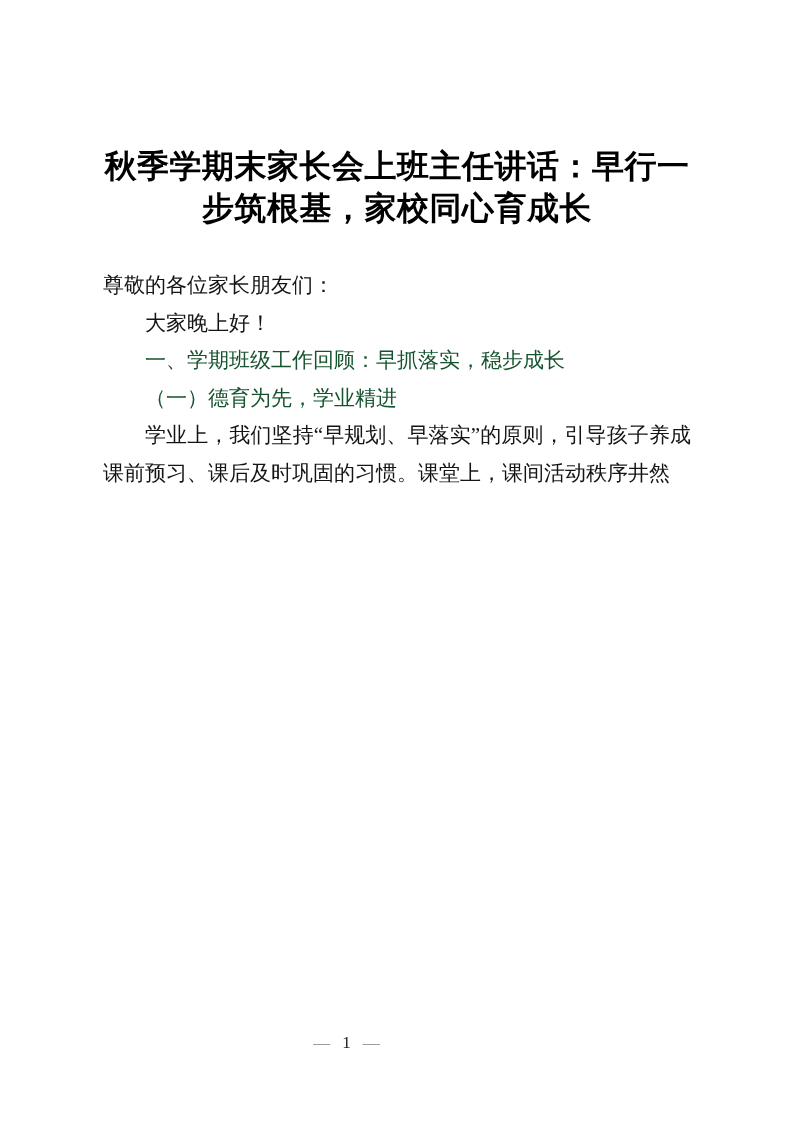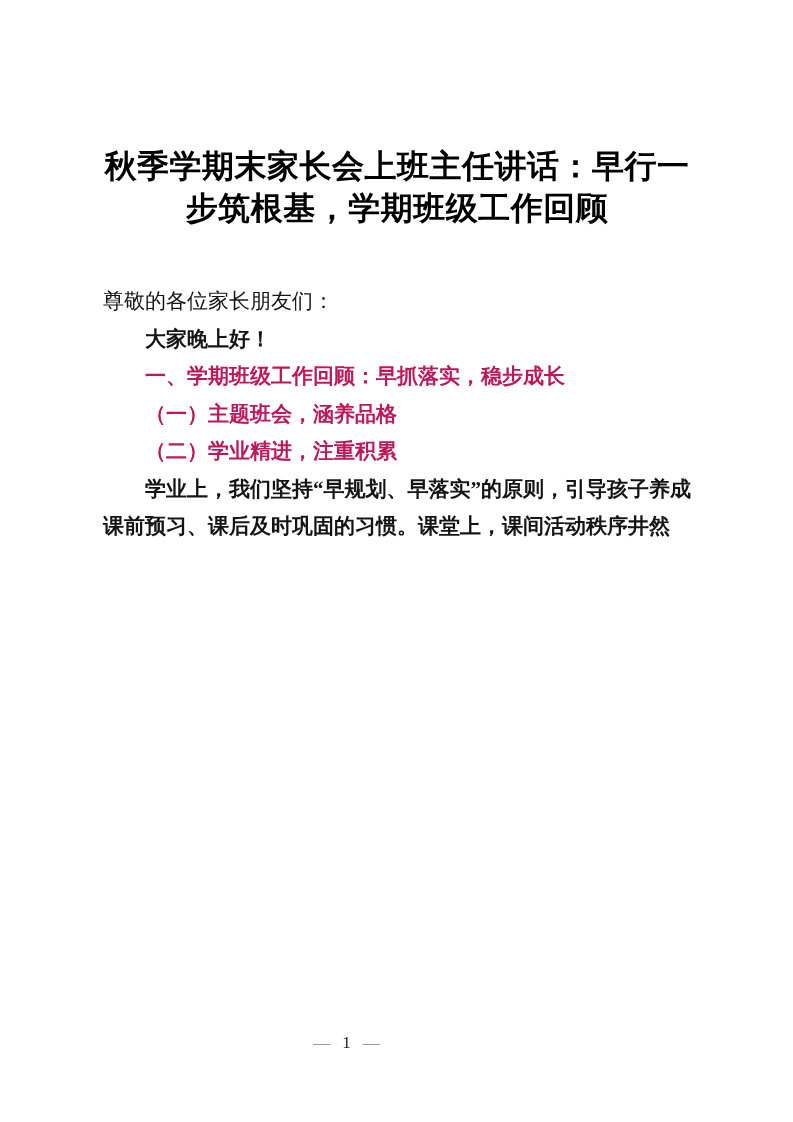--- a/index.html
+++ b/index.html
@@ -24,36 +24,35 @@
   }
   .doc-title {
     font-size: 32px;
     line-height: 42px;
     font-weight: bold;
     text-align: center;
     color: #000000;
     letter-spacing: 0.5px;
   }
   .doc-body {
-    margin-top: 54px;
+    margin-top: 38px;
     font-size: 21px;
     line-height: 37.5px;
     text-align: justify;
   }
   .doc-body p {
     margin: 0;
     padding: 0;
   }
   p.indent {
     text-indent: 2em;
-    font-weight: bold;
   }
   p.heading1, p.heading2 {
-    font-weight: bold;
-    color: #be185d;
+    font-weight: normal;
+    color: #14532d;
   }
   .footer {
     position: absolute;
     left: 0;
     right: 0;
     top: 1032px;
     text-align: center;
     font-size: 17px;
     line-height: 22px;
   }
@@ -65,27 +64,26 @@
     color: #222222;
   }
 </style>
 </head>
 <body>
 
 <div class="page">
   <div class="content">
     <div class="doc-title">
       <div>秋季学期末家长会上班主任讲话：早行一</div>
-      <div>步筑根基，学期班级工作回顾</div>
+      <div>步筑根基，家校同心育成长</div>
     </div>
     <div class="doc-body">
       <p class="salutation">尊敬的各位家长朋友们：</p>
       <p class="indent">大家晚上好！</p>
       <p class="indent heading1">一、学期班级工作回顾：早抓落实，稳步成长</p>
-      <p class="indent heading2">（一）主题班会，涵养品格</p>
-      <p class="indent heading2">（二）学业精进，注重积累</p>
+      <p class="indent heading2">（一）德育为先，学业精进</p>
       <p class="indent">学业上，我们坚持“早规划、早落实”的原则，引导孩子养成课前预习、课后及时巩固的习惯。课堂上，课间活动秩序井然</p>
     </div>
   </div>
   <div class="footer">
     <span class="dash">—</span><span class="num">1</span><span class="dash">—</span>
   </div>
 </div>
 
 </body></html>

